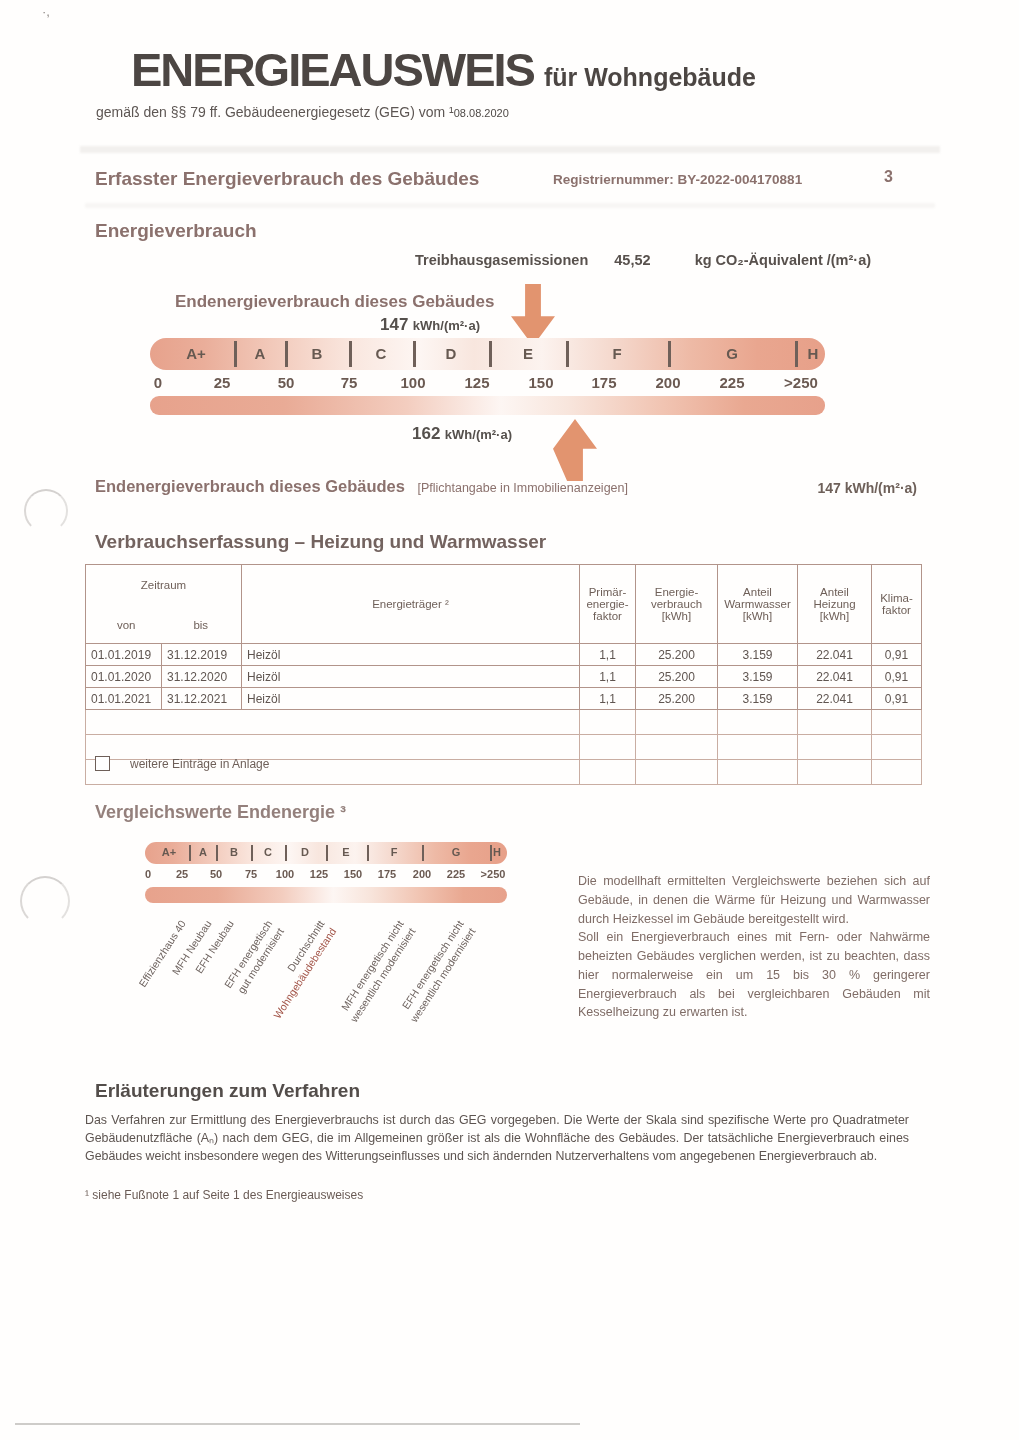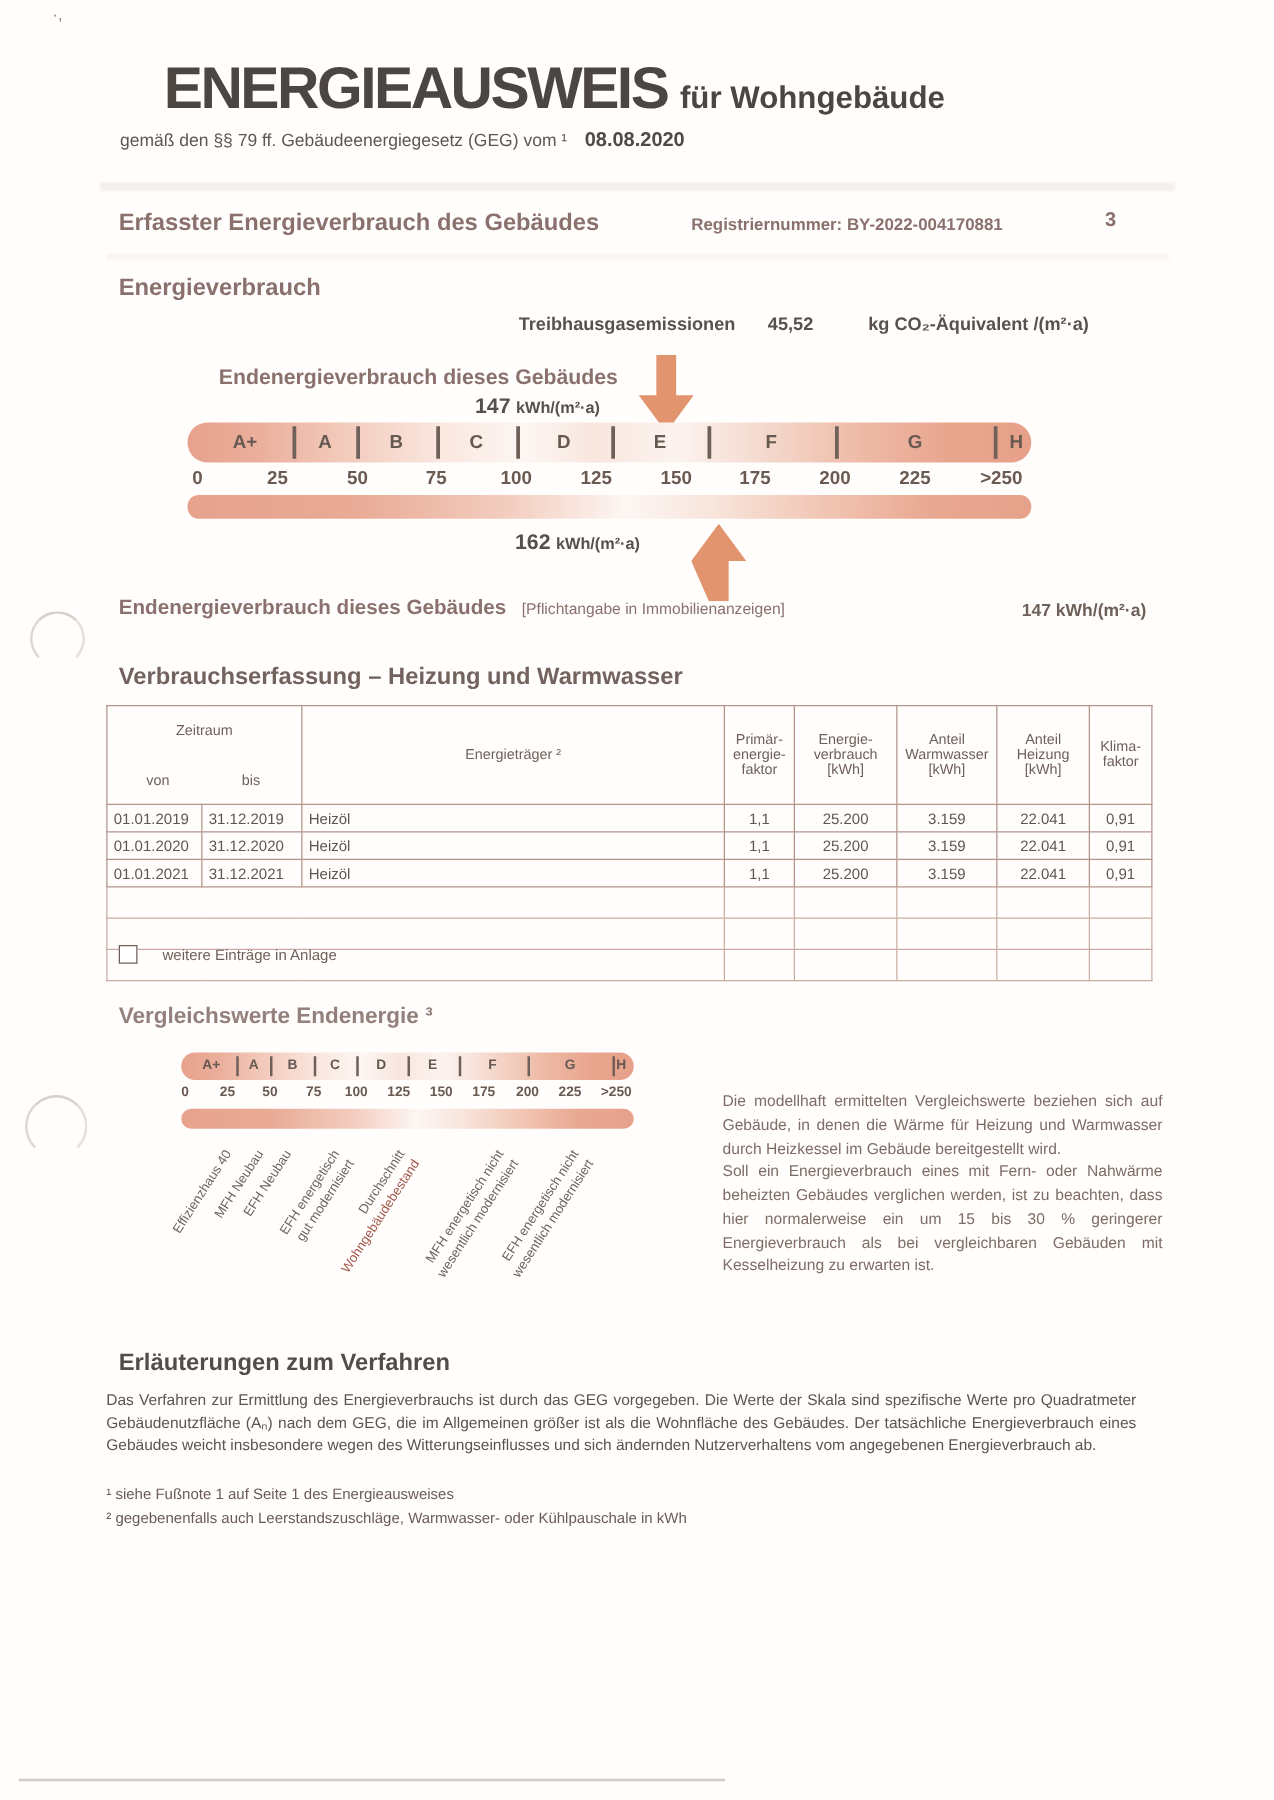--- a/index.html
+++ b/index.html
@@ -11,21 +11,21 @@
   .scan-band{position:absolute;background:rgba(125,118,112,.10);filter:blur(1px);}
   .scan-line-bottom{position:absolute;left:15px;top:1423px;width:565px;height:2px;background:#b9b6b2;opacity:.7;}
   .punch-hole{position:absolute;border-radius:50%;border:2px solid transparent;
     border-top-color:#d4d1cf;border-left-color:#dbd8d6;border-right-color:#e3e1df;}
   .corner-mark{position:absolute;left:42px;top:4px;color:#8d8783;font-size:13px;}
   
   .title-row{position:absolute;left:95px;top:42px;white-space:nowrap;margin-left:36px;}
   .big-title{font-size:47px;font-weight:bold;letter-spacing:-2px;color:#4c4643;}
   .title-suffix{font-size:25px;font-weight:bold;color:#4c4643;margin-left:10px;}
   .law-line{position:absolute;left:96px;top:104px;font-size:14px;color:#5d5653;}
-  .law-date{font-size:16px;font-weight:bold;color:#4f4a47;margin-left:14px;}
+  .law-date{font-size:11px;font-weight:normal;color:#4f4a47;}
   .sec1-title{position:absolute;left:95px;top:168px;font-size:19px;font-weight:bold;color:#8b716d;}
   .registry{position:absolute;left:553px;top:172px;font-size:13.5px;font-weight:bold;color:#8b716d;}
   .page-num{position:absolute;left:884px;top:168px;font-size:16px;font-weight:bold;color:#8b716d;}
   
   .sec-heading{position:absolute;font-size:19px;font-weight:bold;color:#8b716d;}
   .ghg-line{position:absolute;left:415px;top:252px;font-size:14.5px;font-weight:bold;color:#58514d;white-space:nowrap;}
   .ghg-line .val{margin-left:22px;}
   .ghg-line .unit{margin-left:40px;}
   .endlabel{position:absolute;left:175px;top:292px;width:350px;}
   .endlabel .l1{font-size:17px;font-weight:bold;color:#8b716d;}
@@ -323,16 +323,15 @@
   <div class="info-block">
     <div>Die modellhaft ermittelten Vergleichswerte beziehen sich auf Gebäude, in denen die Wärme für Heizung und Warmwasser durch Heizkessel im Gebäude bereitgestellt wird.</div>
     <div>Soll ein Energieverbrauch eines mit Fern- oder Nahwärme beheizten Gebäudes verglichen werden, ist zu beachten, dass hier normalerweise ein um 15 bis 30 % geringerer Energieverbrauch als bei vergleichbaren Gebäuden mit Kesselheizung zu erwarten ist.</div>
   </div>
 
   <div class="erl-head">Erläuterungen zum Verfahren</div>
   <div class="erl-text">Das Verfahren zur Ermittlung des Energieverbrauchs ist durch das GEG vorgegeben. Die Werte der Skala sind spezifische Werte pro Quadratmeter Gebäudenutzfläche (Aₙ) nach dem GEG, die im Allgemeinen größer ist als die Wohnfläche des Gebäudes. Der tatsächliche Energieverbrauch eines Gebäudes weicht insbesondere wegen des Witterungseinflusses und sich ändernden Nutzerverhaltens vom angegebenen Energieverbrauch ab.</div>
 
   <div class="footnotes">
     <div>¹ siehe Fußnote 1 auf Seite 1 des Energieausweises</div>
-    <div>² gegebenenfalls auch Leerstandszuschläge, Warmwasser- oder Kühlpauschale in kWh</div>
   </div>
 
 </div>
 
 </body></html>

